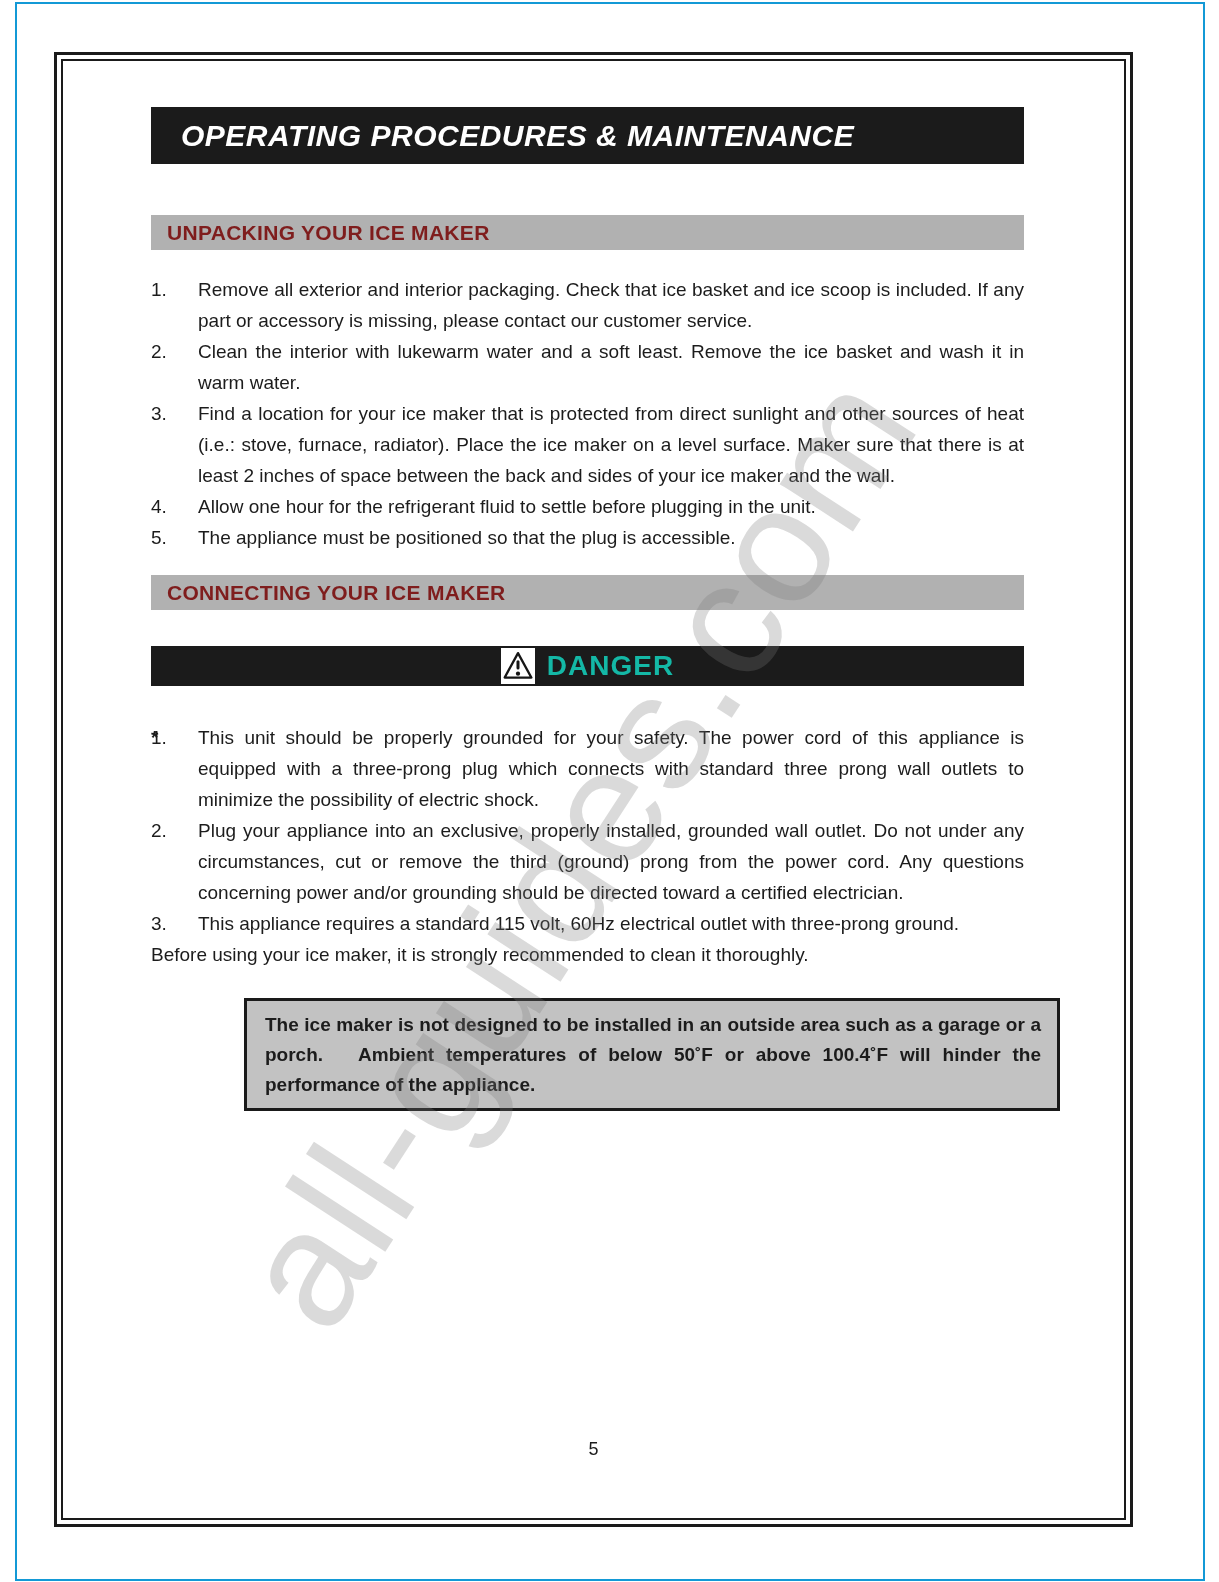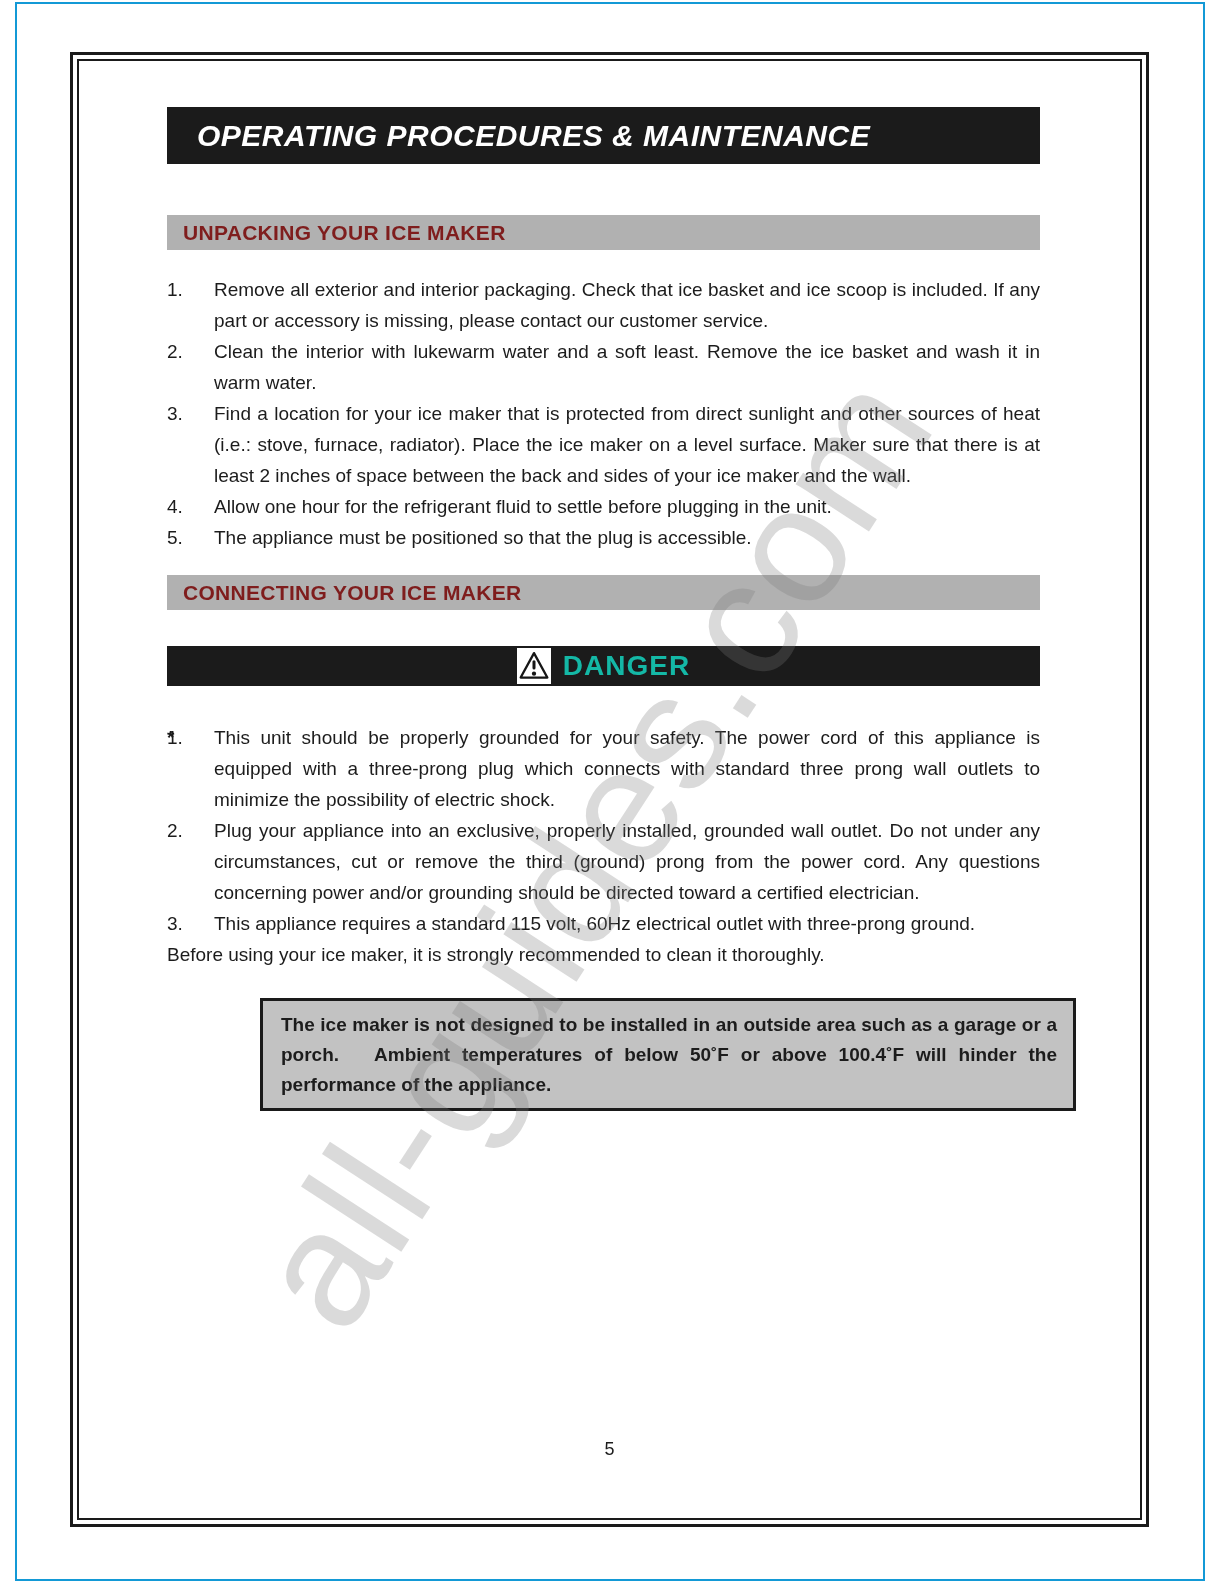--- a/index.html
+++ b/index.html
@@ -5,21 +5,21 @@
   * { margin: 0; padding: 0; box-sizing: border-box; }
   html, body { width: 1219px; height: 1582px; background: #ffffff; overflow: hidden; }
   body { font-family: "Liberation Sans", "DejaVu Sans", sans-serif; color: #1c1c1c; position: relative; }
 
   .blue-border {
     position: absolute; left: 15px; top: 2px; right: 14px; bottom: 1px;
     border: 2px solid #1399d6; pointer-events: none;
   }
 
   .page-frame {
-    position: absolute; left: 70px; top: 52px; width: 1079px; height: 1475px;
+    position: absolute; left: 54px; top: 52px; width: 1079px; height: 1475px;
     border: 3px solid #1a1a1a; padding: 4px; background: #ffffff;
   }
   .page-inner {
     position: relative; width: 100%; height: 100%;
     border: 2px solid #1a1a1a; overflow: hidden;
   }
 
   .content { padding: 0 100px 0 88px; position: relative; z-index: 1; }
 
   .title-banner {

